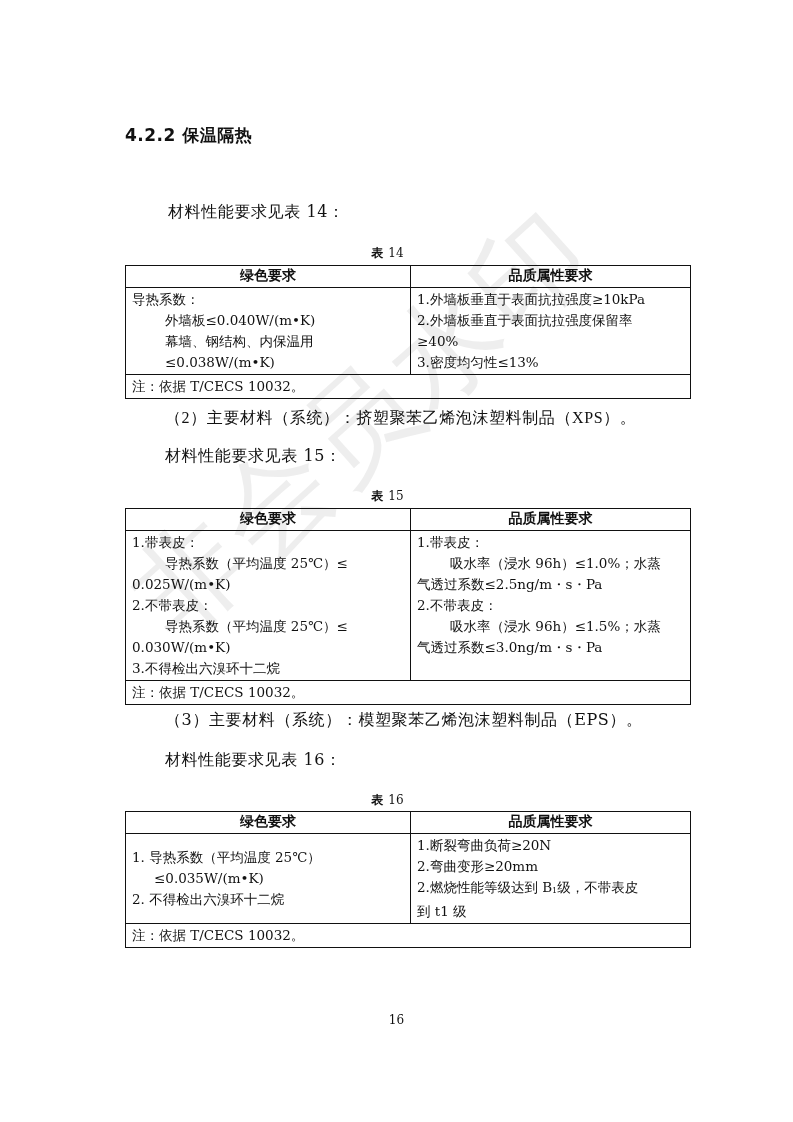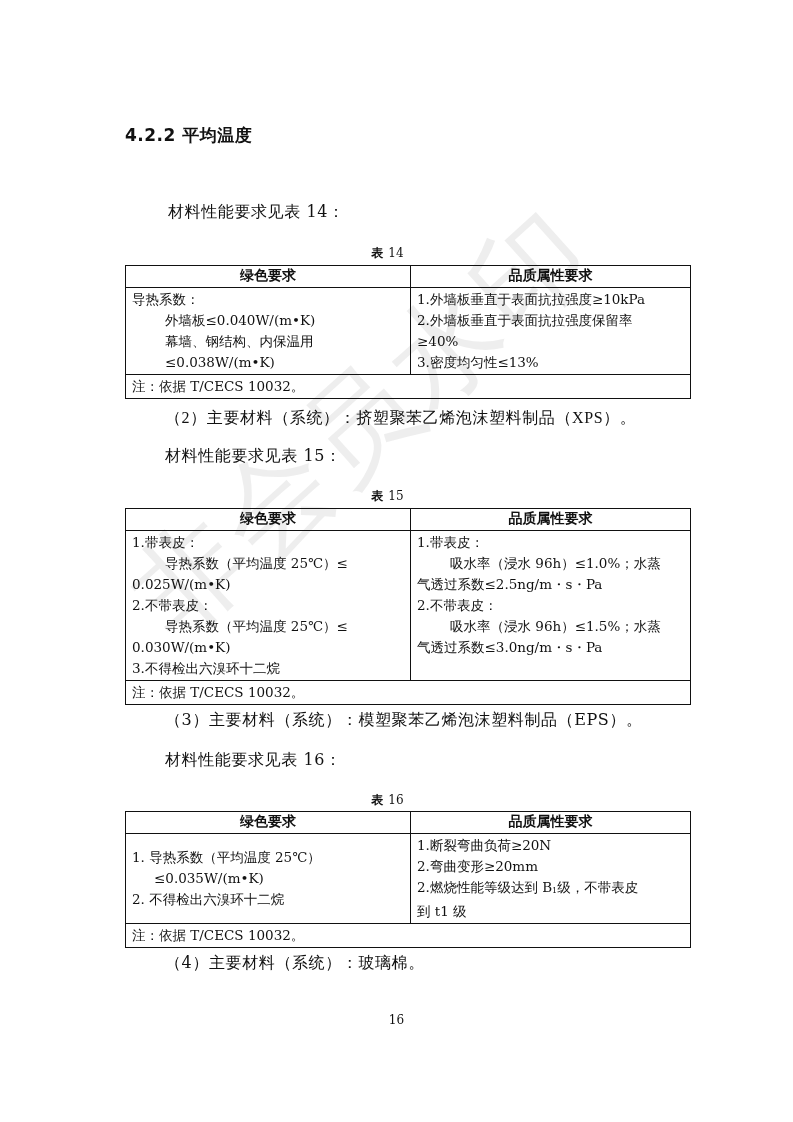--- a/index.html
+++ b/index.html
@@ -99,21 +99,21 @@
       pointer-events: none;
     }
   </style>
 </head>
 <body>
 
 <div class="page">
 
   <div class="watermark">非会员水印</div>
 
-  <div class="section-heading">4.2.2 平均温度</div>
+  <div class="section-heading">4.2.2 保温隔热</div>
 
   <div class="para" style="left:168px; top:202px;">材料性能要求见表 14：</div>
 
   <div class="caption" style="top:245px;">
     <b>表</b><span>14</span>
   </div>
   <table class="spec" style="top:265px;">
     <colgroup>
         <col class="c1">
         <col class="c2">
@@ -212,16 +212,15 @@
         <span class="line"><span>2.燃烧性能等级达到 B</span><sub class="small">1</sub><span>级，不带表皮</span></span>
         <span class="line">到 t1 级</span>
       </td>
     </tr>
     <tr>
       <td colspan="2">注：依据 T/CECS 10032。</td>
     </tr>
   </tbody>
     </table>
 
-  <div class="para" style="left:165px; top:953px;">（4）主要材料（系统）：玻璃棉。</div>
 
   <div class="page-number">16</div>
 </div>
 
 </body></html>

